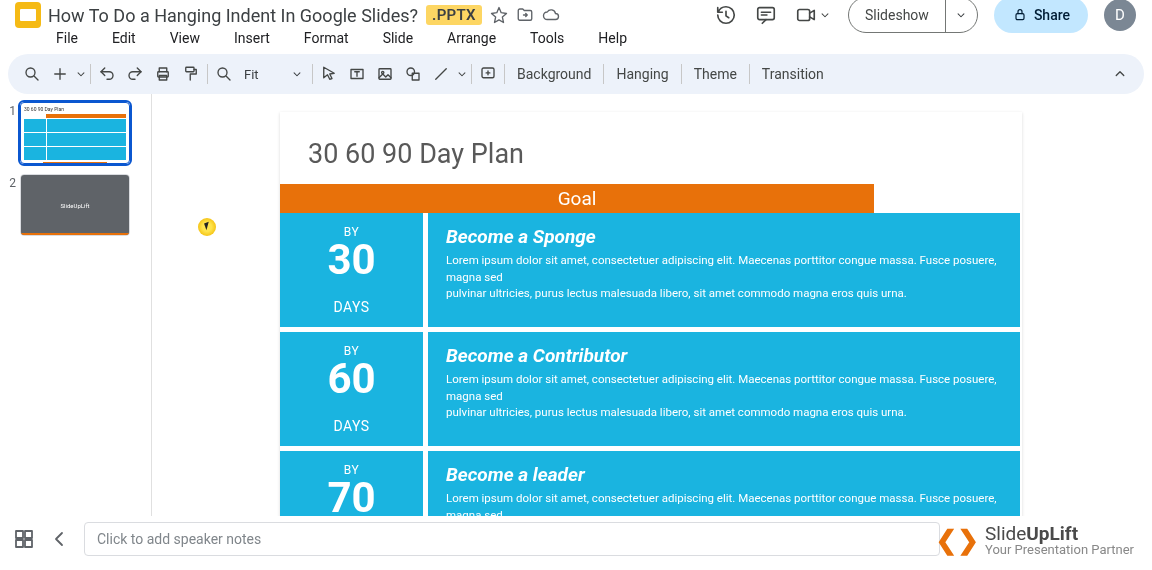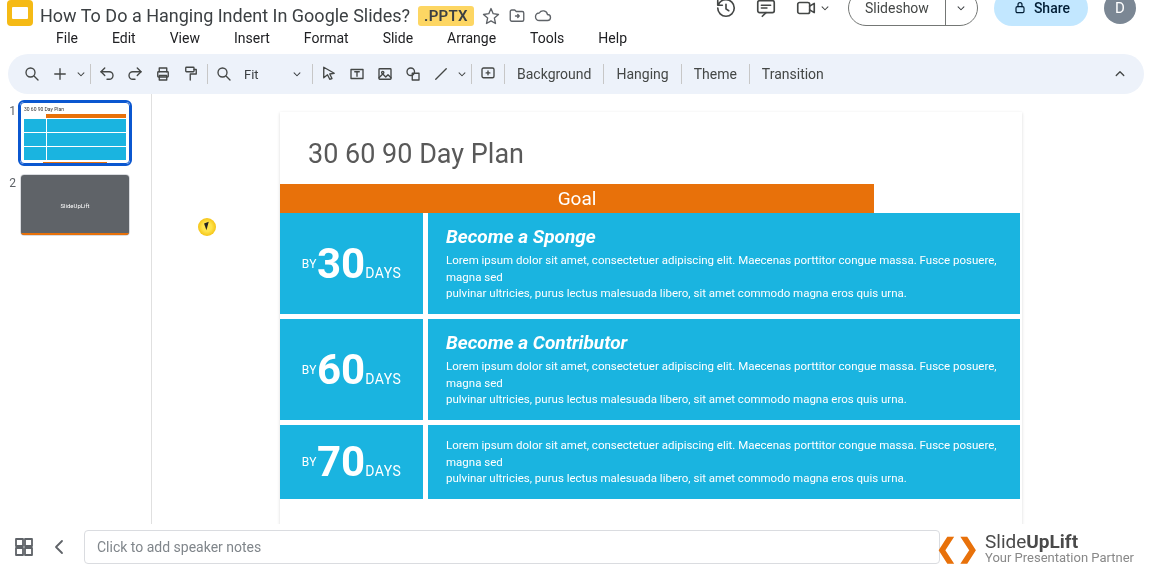--- a/index.html
+++ b/index.html
@@ -1,19 +1,19 @@
 <!DOCTYPE html>
 <html><head>
 <meta charset="utf-8">
 <style>
 * { margin:0; padding:0; box-sizing:border-box; font-family:"Google Sans",Roboto,Arial,sans-serif; }
 body { width:1152px; height:570px; background:#fff; overflow:hidden; position:relative; font-size:13px; color:#3c4043; }
 
 
-.titlebar { display:flex; align-items:flex-end; padding:4px 8px 0 0; height:26px; }
+.titlebar { display:flex; align-items:center; padding:4px 8px 0 8px; height:26px; }
 .logo-wrap { width:40px; display:flex; justify-content:center; }
 .logo-slides { width:26px; height:26px; background:#f5ba15; border-radius:4px; position:relative; }
 .logo-slides::after { content:""; position:absolute; top:7px; left:5px; right:5px; bottom:7px; background:#fff; border-radius:1px; }
 .title-center { flex:1; display:flex; flex-direction:column; }
 .title-row { display:flex; align-items:center; gap:8px; }
 .doc-title { font-size:18px; color:#3c4043; }
 .badge-pptx { background:#fdd663; color:#3c4043; font-size:15px; font-weight:600; padding:1px 6px; border-radius:3px; letter-spacing:0.3px; }
 .title-icon { width:18px; height:18px; display:flex; align-items:center; justify-content:center; color:#5f6368; }
 .title-icon svg { width:18px; height:18px; }
 .title-actions { display:flex; align-items:center; gap:16px; padding-right:8px; }
@@ -57,30 +57,30 @@
 .thumb2-inner::after { content:""; position:absolute; bottom:-1px; left:0; right:0; height:3px; background:#e8710a; }
 
 .canvas-area { flex:1; position:relative; background:#fff; overflow:hidden; }
 .cursor-dot { position:absolute; top:124px; left:46px; width:18px; height:18px; border-radius:50%; background:radial-gradient(circle,#ffe44d 35%,#f5c518 70%); }
 .cursor-dot::after{content:"";position:absolute;top:4px;left:7px;width:0;height:0;border-left:5px solid #222;border-right:3px solid transparent;border-bottom:7px solid transparent;transform:rotate(-20deg);}
 
 .slide { position:absolute; top:18px; left:128px; width:742px; height:420px; background:#fff; box-shadow:0 1px 3px rgba(0,0,0,0.15); padding:26px 0 0 0; }
 .slide-title { font-size:27px; color:#595959; padding-left:28px; margin-bottom:14px; font-weight:400; }
 .goal-header { background:#e8710a; color:#fff; text-align:center; font-size:19px; padding:3px 0; width:594px; }
 .plan-row { display:flex; margin-bottom:5px; }
-.day-box { width:143px; background:#1ab4e0; color:#fff; display:flex; flex-direction:row; align-items:center; justify-content:center; padding:12px 0; }
+.day-box { width:143px; background:#1ab4e0; color:#fff; display:flex; flex-direction:column; align-items:center; justify-content:center; padding:12px 0; }
 .day-by { font-size:12px; font-weight:400; letter-spacing:0.5px; }
 .day-num { font-size:42px; font-weight:700; line-height:1; }
 .day-days { font-size:14px; font-weight:400; margin-top:18px; letter-spacing:0.5px; }
 .goal-box { width:592px; margin-left:5px; background:#1ab4e0; color:#fff; padding:12px 18px; }
 .goal-title { font-size:19px; font-style:italic; font-weight:700; margin-bottom:4px; }
 .goal-desc { font-size:11.5px; line-height:1.45; }
 
 
-.bottom-bar { position:absolute; bottom:0; left:0; right:0; height:46px; display:flex; align-items:center; padding:0 12px; gap:12px; background:#fff; }
+.bottom-bar { position:absolute; bottom:8px; left:0; right:0; height:46px; display:flex; align-items:center; padding:0 12px; gap:12px; background:#fff; }
 .grid-icon,.nav-icon { width:24px; height:24px; display:flex; align-items:center; justify-content:center; color:#5f6368; }
 .notes-box { flex:1; height:34px; border:1px solid #dadce0; border-radius:4px; display:flex; align-items:center; padding:0 12px; color:#80868b; font-size:14px; background:#fff; margin-right:200px; }
 .brand-logo { position:absolute; right:18px; bottom:6px; display:flex; align-items:center; gap:6px; }
 .brand-arrows { font-size:26px; color:#e8710a; font-weight:700; }
 .brand-text { display:flex; flex-direction:column; line-height:1; }
 .brand-name { font-size:19px; color:#4a4a4a; font-weight:400; }
 .brand-name b { font-weight:700; }
 .brand-tag { font-size:13px; color:#888; }
 
 svg { fill:none; stroke:currentColor; stroke-width:1.8; stroke-linecap:round; stroke-linejoin:round; }
@@ -344,20 +344,21 @@
       <div class="goal-desc">Lorem ipsum dolor sit amet, consectetuer adipiscing elit. Maecenas porttitor congue massa. Fusce posuere, magna sed<br>pulvinar ultricies, purus lectus malesuada libero, sit amet commodo magna eros quis urna.</div>
     </div>
           </div>
           <div class="plan-row">
             <div class="day-box">
       <span class="day-by">BY</span>
       <span class="day-num">70</span>
       <span class="day-days">DAYS</span>
     </div>
     <div class="goal-box">
+      <div class="goal-title">Become a leader</div>
       <div class="goal-desc">Lorem ipsum dolor sit amet, consectetuer adipiscing elit. Maecenas porttitor congue massa. Fusce posuere, magna sed<br>pulvinar ultricies, purus lectus malesuada libero, sit amet commodo magna eros quis urna.</div>
     </div>
           </div>
         </div>
     </div>
   </div>
 </div>
 
 <div class="bottom-bar">
   <span class="grid-icon">

